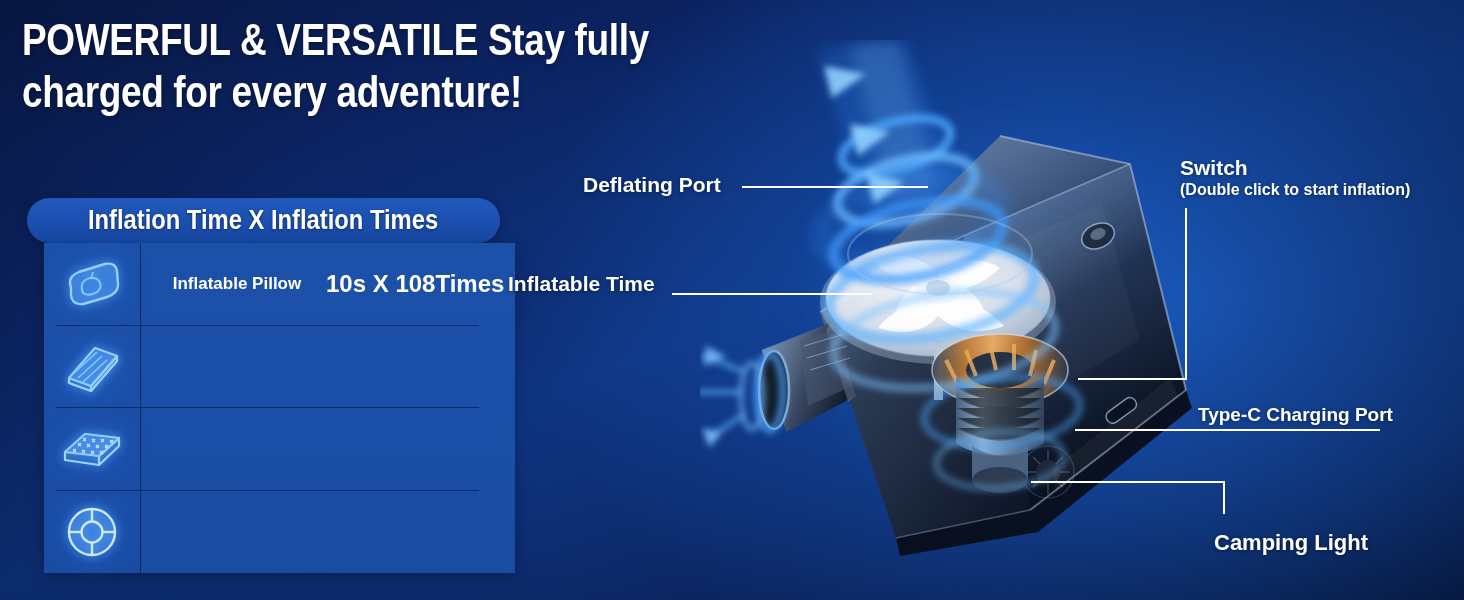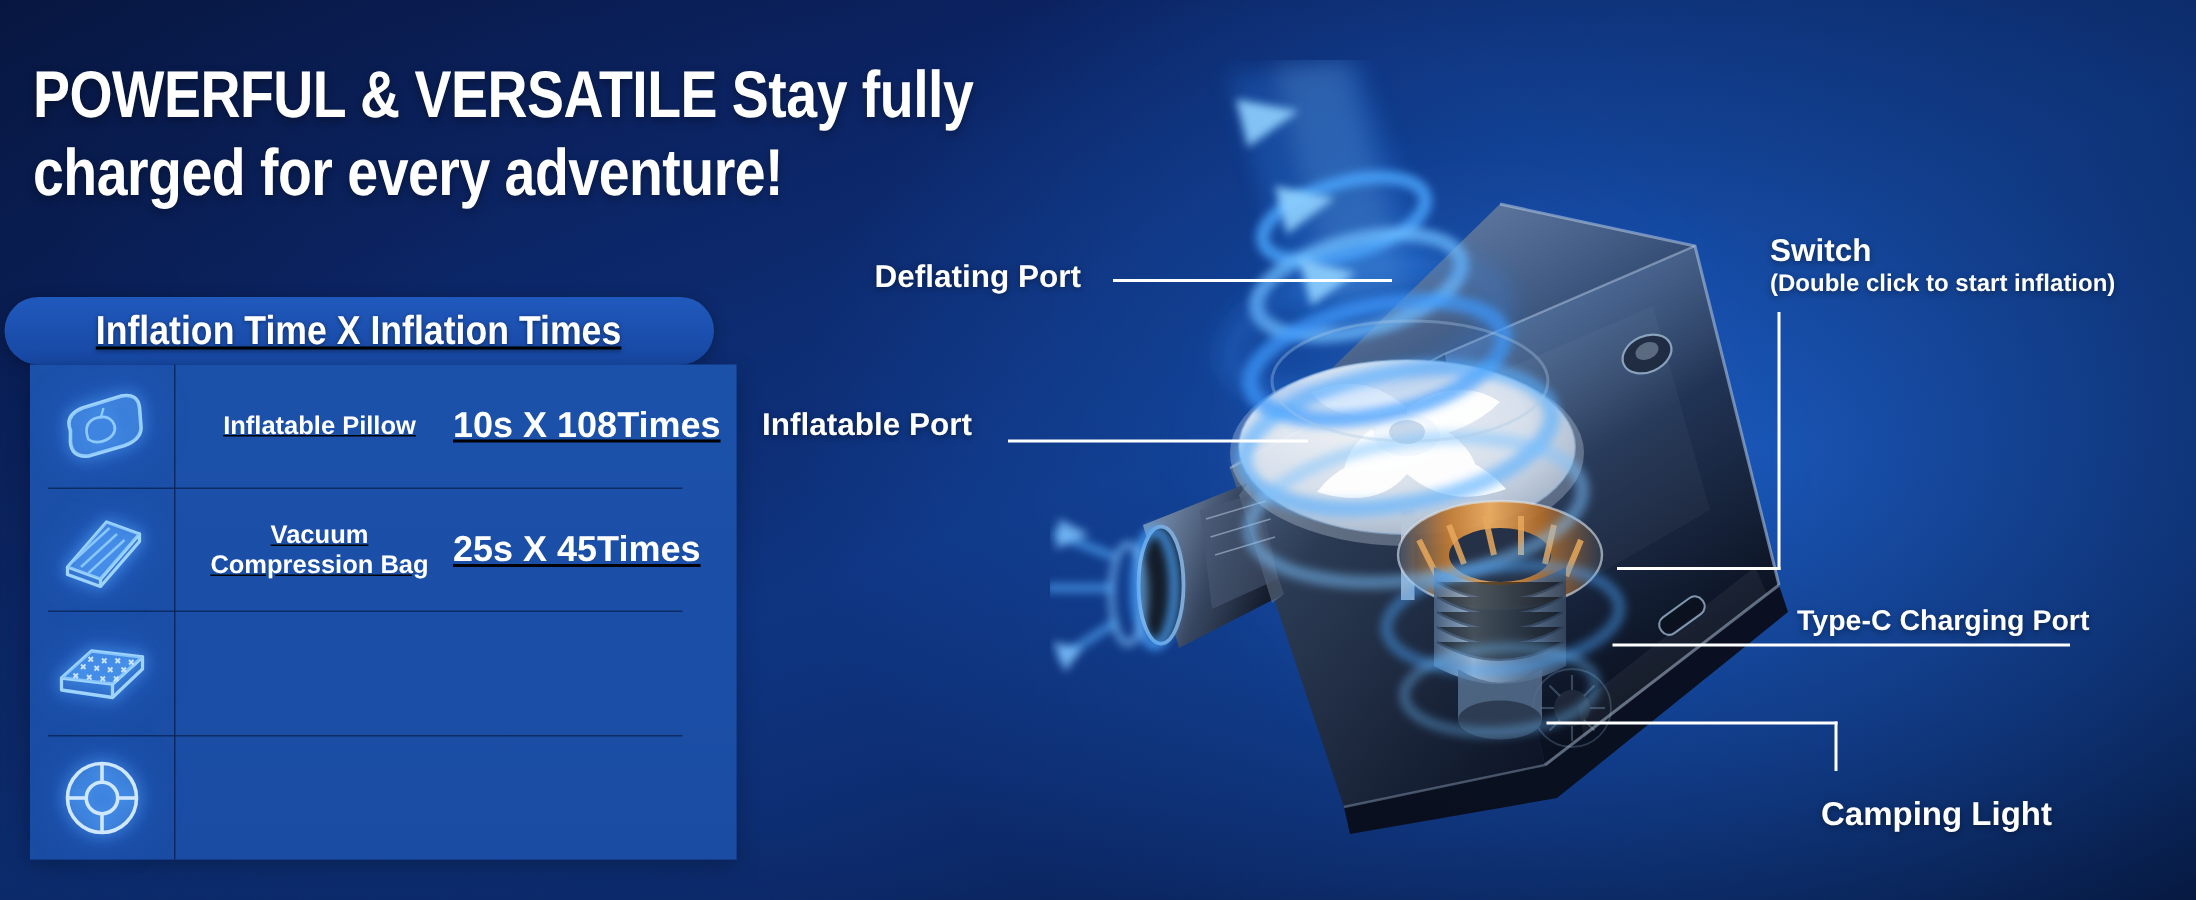--- a/index.html
+++ b/index.html
@@ -8,27 +8,27 @@
   #stage{position:relative;width:1464px;height:600px;overflow:hidden;
     background:
       radial-gradient(ellipse 900px 620px at 1180px 300px, rgba(26,86,182,0.95) 0%, rgba(20,71,156,0.75) 34%, rgba(10,33,90,0.0) 72%),
       radial-gradient(ellipse 760px 520px at 300px 330px, rgba(12,40,104,0.55) 0%, rgba(5,18,60,0.0) 70%),
       linear-gradient(160deg,#0a1c4e 0%, #0b2260 22%, #103a8c 52%, #0a2158 80%, #03102f 100%);
   }
   #stage:after{content:"";position:absolute;inset:0;pointer-events:none;
     background:radial-gradient(ellipse 1200px 760px at 732px 300px, rgba(0,0,0,0) 38%, rgba(2,10,34,0.55) 100%);}
 
   
-  .headline{position:absolute;left:22px;top:14px;width:700px;z-index:6;margin-top:24px;}
+  .headline{position:absolute;left:22px;top:14px;width:700px;z-index:6;}
   .headline div{color:#fff;font-weight:bold;font-size:44px;line-height:52px;
     letter-spacing:-0.4px;transform:scaleX(0.84);transform-origin:left center;
     white-space:nowrap;text-shadow:0 2px 6px rgba(0,0,0,0.35);}
 
   
-  .tblwrap{position:absolute;left:3px;top:198px;width:473px;z-index:6;text-decoration:underline;}
+  .tblwrap{position:absolute;left:27px;top:198px;width:473px;z-index:6;}
   .tbl-head{position:relative;width:473px;height:45px;border-radius:23px;
     background:linear-gradient(180deg,#2059bd 0%,#1747a2 100%);
     box-shadow:0 2px 10px rgba(0,0,0,0.28);display:flex;align-items:center;justify-content:center;}
   .tbl-head span{color:#fff;font-weight:bold;font-size:27px;transform:scaleX(0.88);
     letter-spacing:0px;text-shadow:0 1px 3px rgba(0,0,0,0.45);}
 
   .tbl-body{position:relative;margin-left:17px;width:471px;height:330px;
     background:linear-gradient(180deg,#1c51aa 0%,#1a4ca3 100%);
     box-shadow:0 4px 14px rgba(0,0,0,0.25);}
   .row{display:flex;align-items:center;height:82.5px;position:relative;}
@@ -277,21 +277,21 @@
   <div class="lead" style="left:1075px;top:429px;width:305px;height:2px;"></div>
 
   <div class="lead" style="left:1031px;top:481px;width:194px;height:2px;"></div>
   <div class="lead" style="left:1223px;top:481px;width:2px;height:33px;"></div>
 
   <div class="lbl" style="left:583px;top:172px;">
     <span class="t1">Deflating Port</span>
   </div>
 
   <div class="lbl" style="left:508px;top:271px;">
-    <span class="t1">Inflatable Port</span>
+    <span class="t1">Inflatable Time</span>
   </div>
 
   <div class="lbl" style="left:1198px;top:402px;">
     <span class="t1" style="font-size:19px;">Type-C Charging Port</span>
   </div>
 
   <div class="lbl" style="left:1180px;top:155px;">
     <span class="t1">Switch</span>
     <span class="t2">(Double click to start inflation)</span>
   </div>
@@ -332,25 +332,20 @@
             <g fill="none" stroke="#9fd4ff" stroke-width="2.2" stroke-linejoin="round">
               <path d="M8 36 L34 6 L56 14 L30 44 Z"></path>
               <path d="M12 32 L36 10" stroke-width="1.6"></path>
               <path d="M17 36 L41 14" stroke-width="1.6"></path>
               <path d="M22 40 L46 18" stroke-width="1.6"></path>
               <path d="M8 36 L8 41 L30 49 L30 44"></path>
               <path d="M30 44 L56 14 L56 19 L30 49"></path>
             </g>
             <path d="M8 36 L34 6 L56 14 L30 44 Z" fill="#5aaaff" opacity="0.3"></path>
           </svg>
-        </div>
-        <div class="cell-txt">
-          <div class="nm" style="white-space:pre-line;">Vacuum
-Compression Bag</div>
-          <div class="val">25s X 45Times</div>
         </div>
       </div>
 
       <div class="row">
         <div class="cell-icon">
           <svg class="ico" width="66" height="50" viewBox="0 0 66 50">
             <g fill="none" stroke="#9fd4ff" stroke-width="2.2" stroke-linejoin="round">
               <path d="M6 28 L26 10 L60 14 L40 32 Z"></path>
               <path d="M6 28 L6 36 L40 41 L40 32"></path>
               <path d="M40 32 L60 14 L60 22 L40 41"></path>

